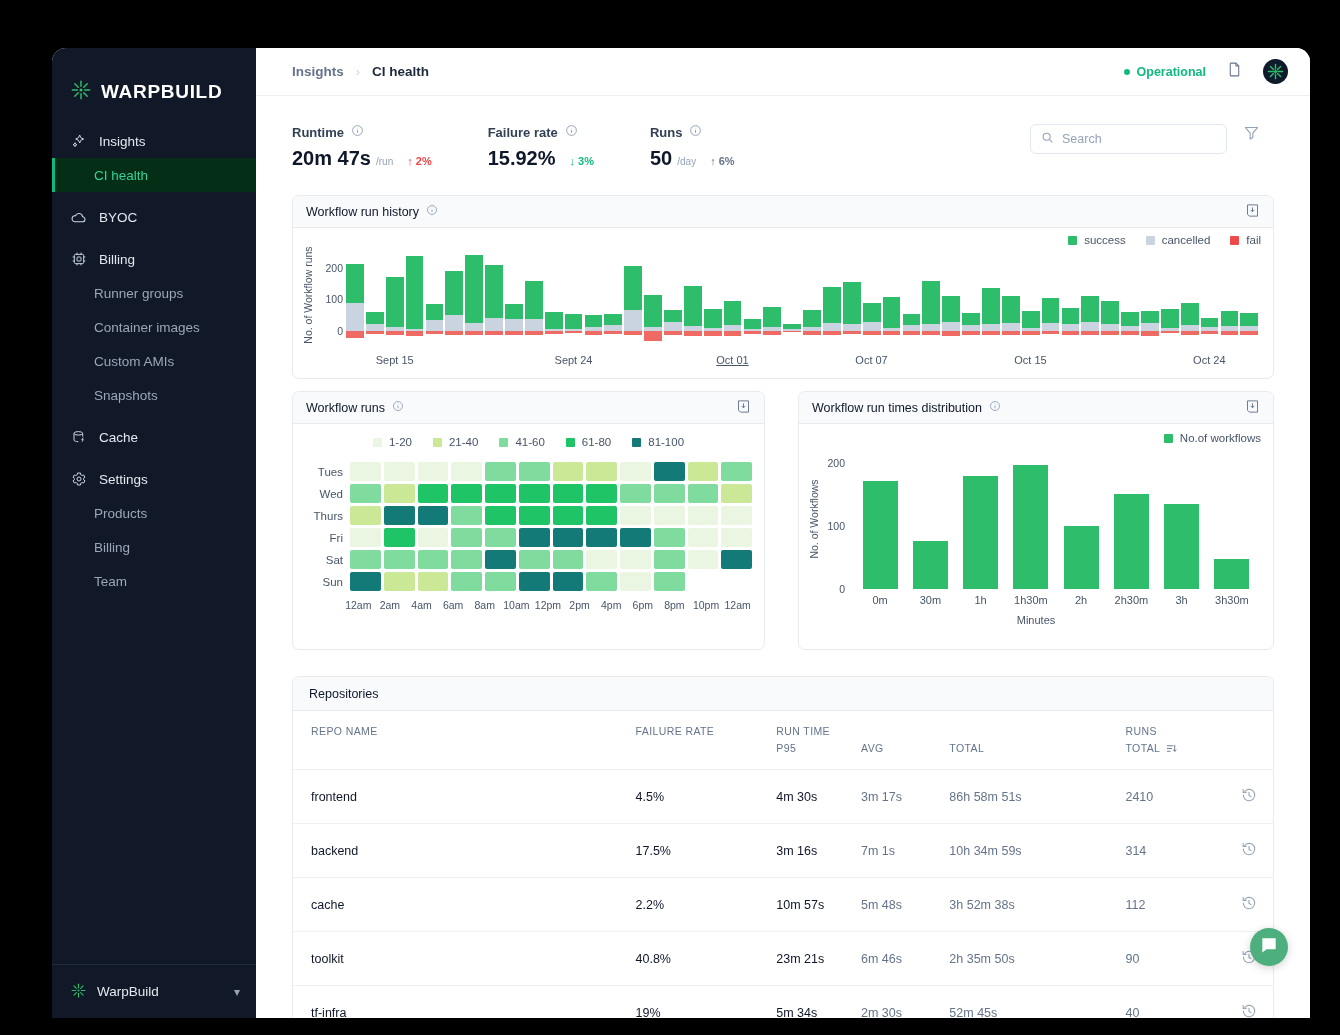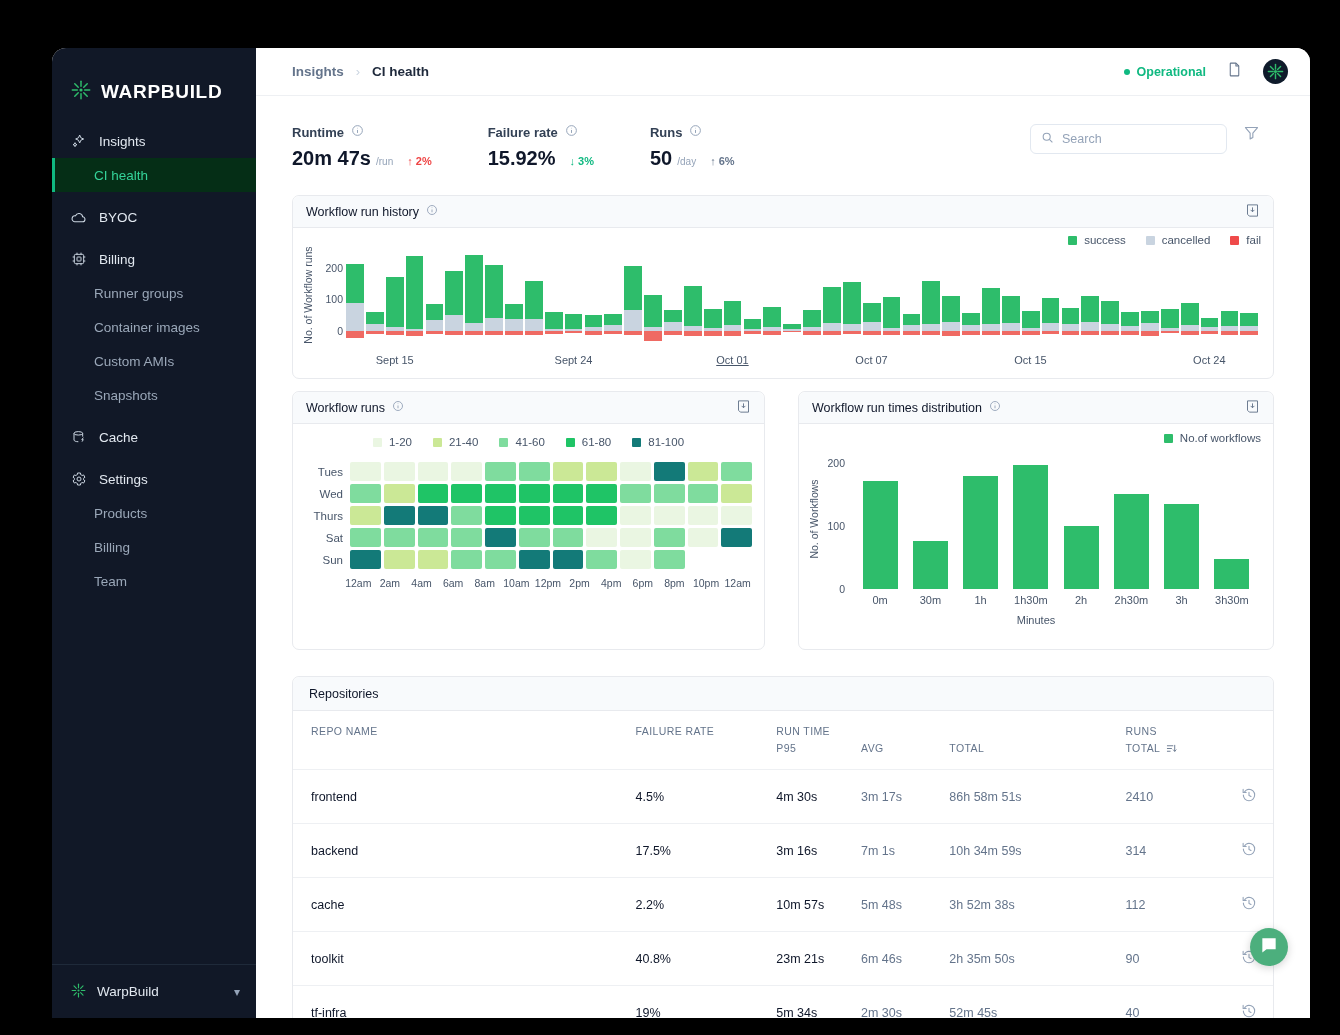--- a/index.html
+++ b/index.html
@@ -890,20 +890,37 @@
                     <div class="hm-cell" style="background: rgb(203, 232, 150);"></div>
                     <div class="hm-cell" style="background: rgb(19, 122, 120);"></div>
                     <div class="hm-cell" style="background: rgb(19, 122, 120);"></div>
                     <div class="hm-cell" style="background: rgb(127, 220, 158);"></div>
                     <div class="hm-cell" style="background: rgb(31, 196, 102);"></div>
                     <div class="hm-cell" style="background: rgb(31, 196, 102);"></div>
                     <div class="hm-cell" style="background: rgb(31, 196, 102);"></div>
                     <div class="hm-cell" style="background: rgb(31, 196, 102);"></div>
                     <div class="hm-cell" style="background: rgb(234, 246, 226);"></div>
                     <div class="hm-cell" style="background: rgb(234, 246, 226);"></div>
+                    <div class="hm-cell" style="background: rgb(234, 246, 226);"></div>
+                    <div class="hm-cell" style="background: rgb(234, 246, 226);"></div>
+                  </div>
+                </div>
+                <div class="hm-row">
+                  <div class="dlab">Fri</div>
+                  <div class="hm-cells">
+                    <div class="hm-cell" style="background: rgb(234, 246, 226);"></div>
+                    <div class="hm-cell" style="background: rgb(31, 196, 102);"></div>
+                    <div class="hm-cell" style="background: rgb(234, 246, 226);"></div>
+                    <div class="hm-cell" style="background: rgb(127, 220, 158);"></div>
+                    <div class="hm-cell" style="background: rgb(127, 220, 158);"></div>
+                    <div class="hm-cell" style="background: rgb(19, 122, 120);"></div>
+                    <div class="hm-cell" style="background: rgb(19, 122, 120);"></div>
+                    <div class="hm-cell" style="background: rgb(19, 122, 120);"></div>
+                    <div class="hm-cell" style="background: rgb(19, 122, 120);"></div>
+                    <div class="hm-cell" style="background: rgb(127, 220, 158);"></div>
                     <div class="hm-cell" style="background: rgb(234, 246, 226);"></div>
                     <div class="hm-cell" style="background: rgb(234, 246, 226);"></div>
                   </div>
                 </div>
                 <div class="hm-row">
                   <div class="dlab">Sat</div>
                   <div class="hm-cells">
                     <div class="hm-cell" style="background: rgb(127, 220, 158);"></div>
                     <div class="hm-cell" style="background: rgb(127, 220, 158);"></div>
                     <div class="hm-cell" style="background: rgb(127, 220, 158);"></div>

